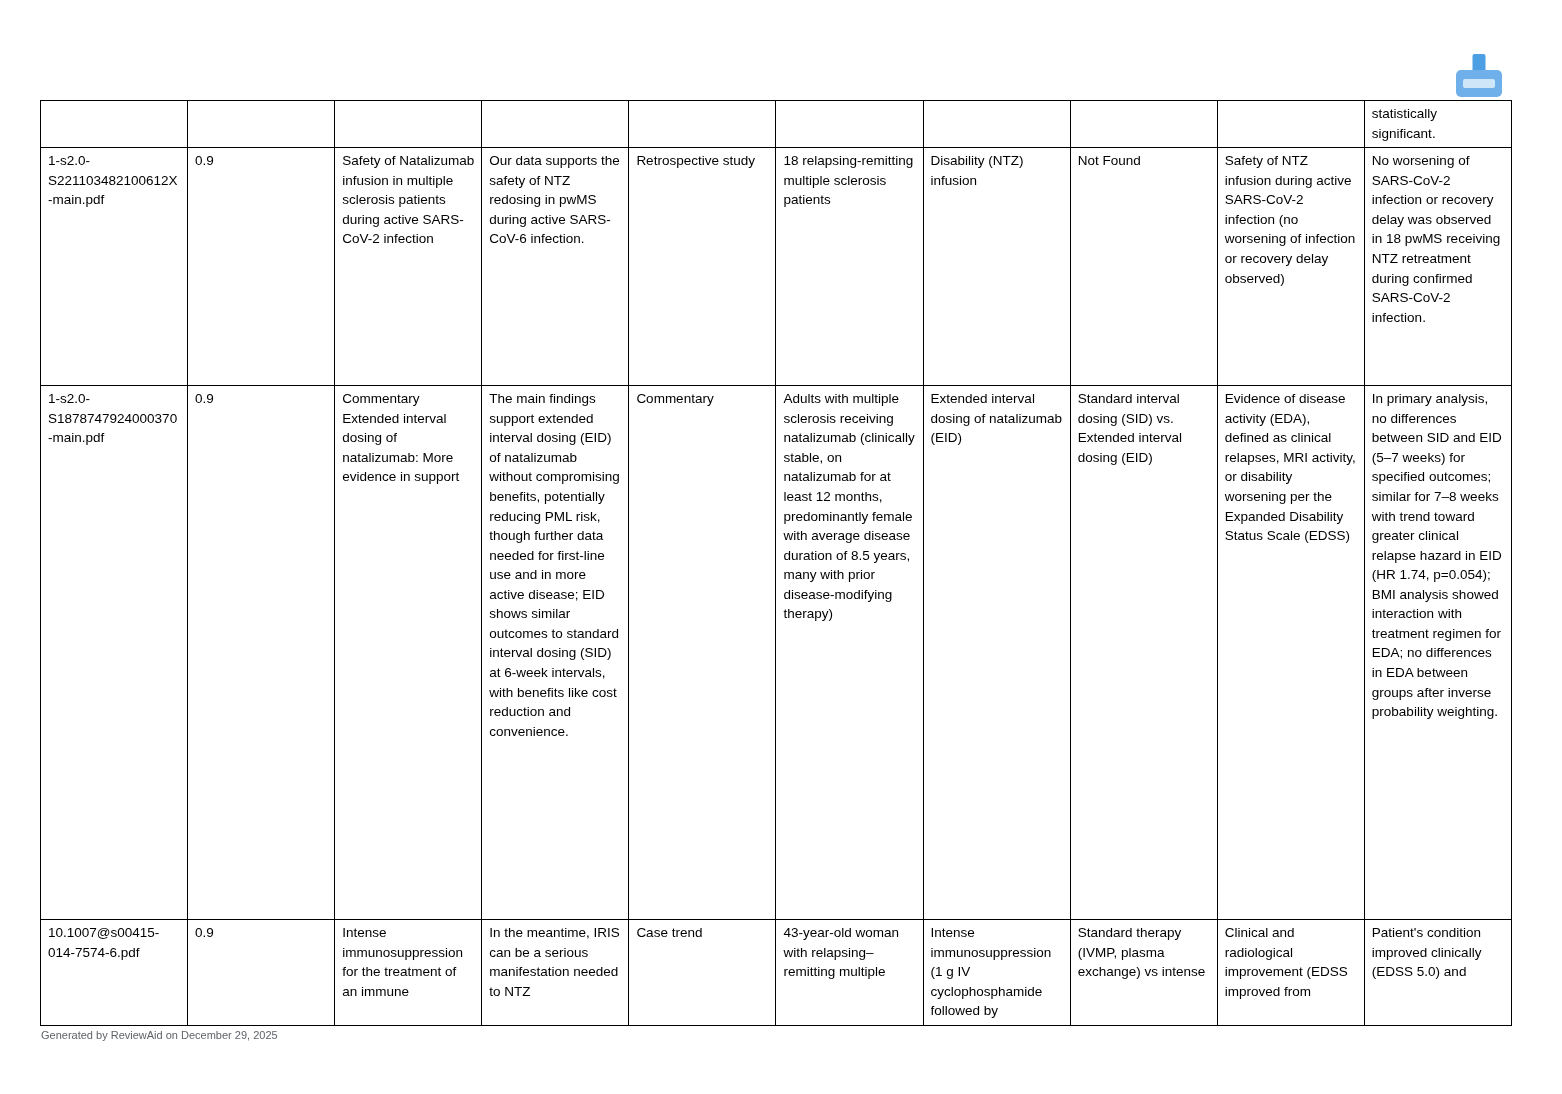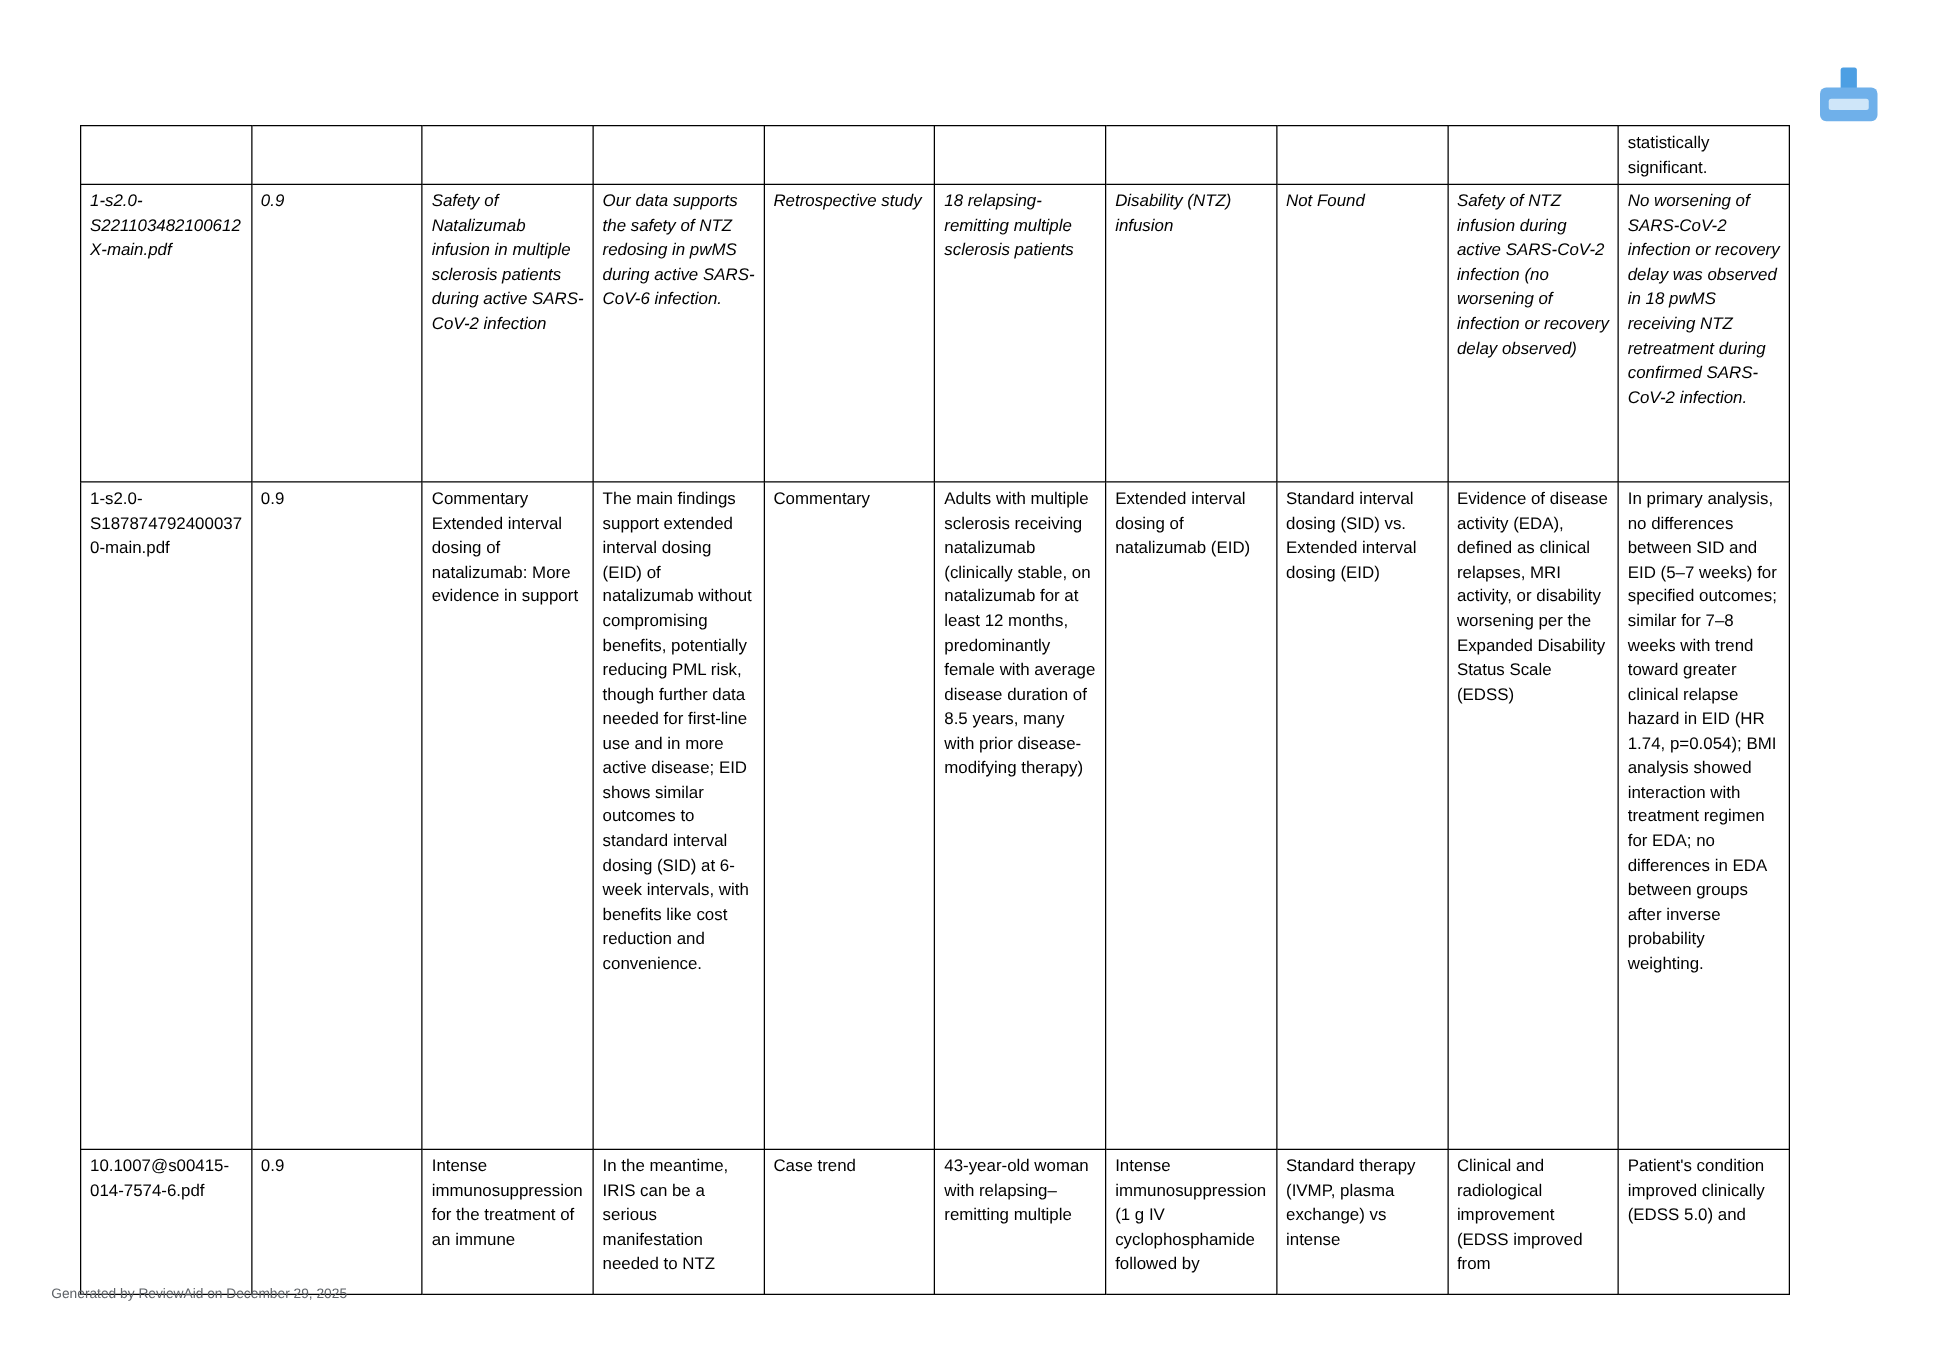--- a/index.html
+++ b/index.html
@@ -21,38 +21,37 @@
     position: absolute; bottom: 0; left: 0; width: 100%; height: 27px;
     background: #6fb0ea; border-radius: 5px;
   }
   .logo-slot {
     position: absolute; bottom: 9px; left: 7px; right: 7px; height: 9px;
     background: #cfe6f9; border-radius: 2px;
   }
 
   
   table.review {
-    position: absolute; left: 40px; top: 100px; width: 1368px;
+    position: absolute; left: 40px; top: 100px; width: 1472px;
     border-collapse: collapse; table-layout: fixed;
     background: #ffffff;
-    margin-left: 24px;
   }
   table.review td {
     border: 1px solid #000000;
     vertical-align: top;
     padding: 3px 7px 4px 7px;
     font-size: 13.5px;
     line-height: 1.45;
     color: #000000;
     overflow-wrap: anywhere;
   }
   tr.partial-row td { height: 40px; }
-  tr.row-1 { height: 238px; font-style: italic; }
+  tr.row-1 { height: 238px; }
   tr.row-2 { height: 534px; }
-  tr.row-3 td { padding-bottom: 16px; }
+  tr.row-3 td { padding-bottom: 6px; }
   .clip { height: 96px; overflow: hidden; }
 
   .footer {
     position: absolute; left: 41px; top: 1029px;
     font-size: 11px; color: #5f6368;
   }
 </style>
 </head>
 <body>
 

